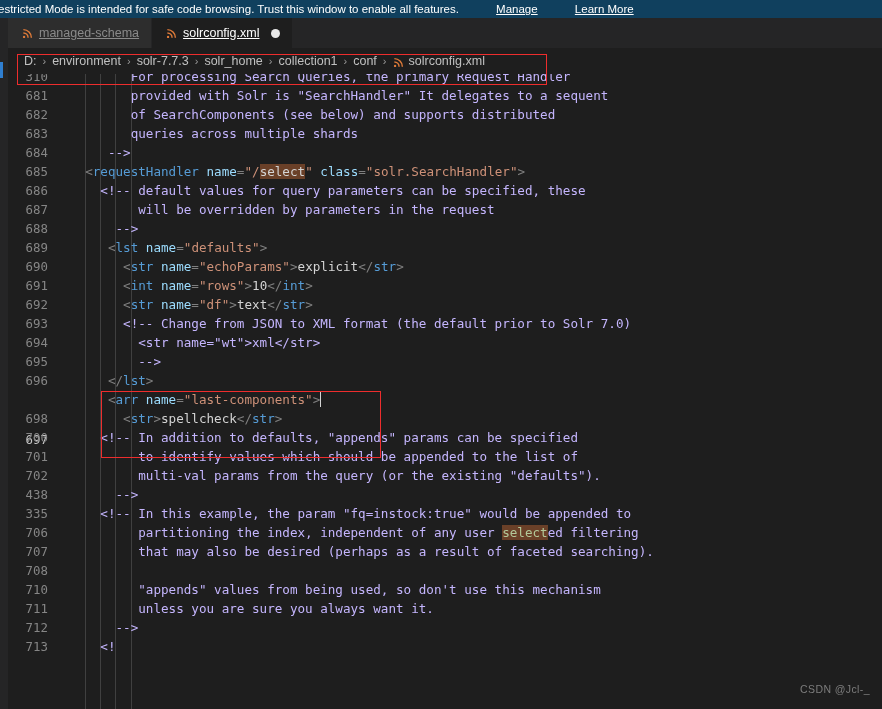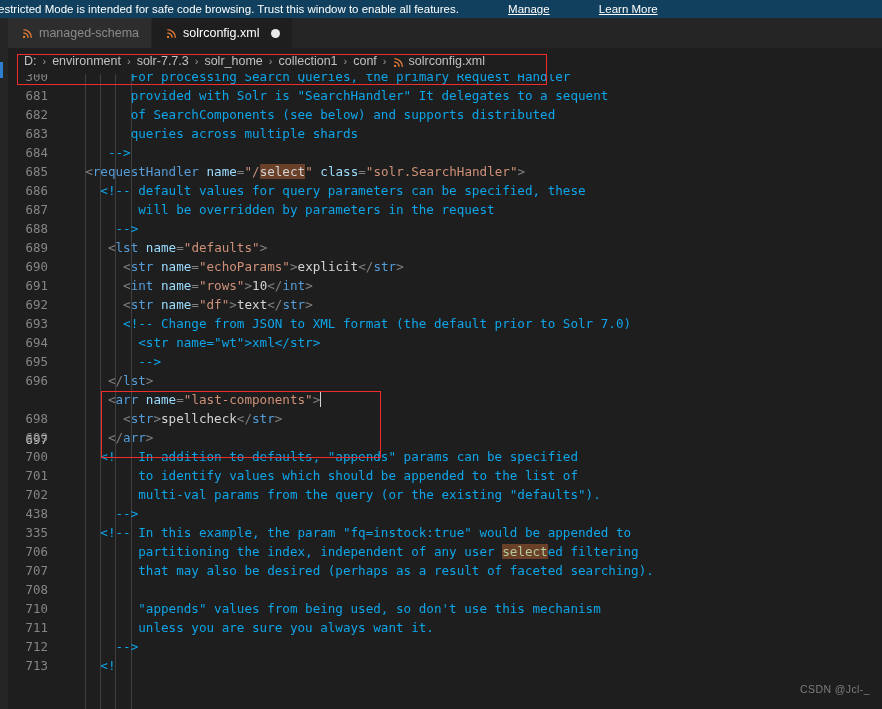--- a/index.html
+++ b/index.html
@@ -18,21 +18,21 @@
     color: #ffffff;
     font-size: 11.5px;
     line-height: 18px;
     white-space: nowrap;
     overflow: hidden;
   }
   #banner .btext { margin-left: -2px; }
   #banner .blink {
     text-decoration: underline;
     color: #ffffff;
-    margin-left: 22px;
+    margin-left: 10px;
     cursor: pointer;
     padding-left: 24px;
   }
 
   
   #activitybar {
     position: absolute; left: 0; top: 18px; width: 8px; height: 691px;
     background: #252526;
   }
   #activitybar .accent {
@@ -49,20 +49,21 @@
   }
   .tab {
     display: flex; align-items: center; gap: 6px;
     padding: 0 12px 0 14px;
     font-size: 12.5px;
     color: #8a8a8a;
     background: #2d2d2d;
     border-right: 1px solid #252526;
     cursor: pointer;
     white-space: nowrap;
+    text-decoration: underline;
   }
   .tab.active { background: #1e1e1e; color: #ffffff; }
   .xml-icon {
     display: inline-block; width: 11px; height: 11px;
     position: relative; flex: 0 0 auto;
   }
   .xml-icon svg { display: block; }
   .dirty-dot {
     width: 9px; height: 9px; border-radius: 50%;
     background: #e8e8e8; margin-left: 6px; flex: 0 0 auto;
@@ -110,21 +111,21 @@
   .code { position: relative; flex: 1 1 auto; white-space: pre; }
 
   
   .guides { position: absolute; left: 62px; top: 0; width: 812px; height: 100%; pointer-events: none; }
   .guide {
     position: absolute; top: 0; bottom: 0; width: 1px;
     background: #404040;
   }
 
   
-  .t-comment { color: #0ea5e9; }
+  .t-comment { color: #c4b5fd; }
   .t-tag     { color: #569cd6; }
   .t-attr    { color: #9cdcfe; }
   .t-str     { color: #ce9178; }
   .t-punc    { color: #808080; }
   .t-txt     { color: #d4d4d4; }
   .hl { background: #6a4028; color: #d4d4d4; }
   .hl-c { background: #6a4028; color: #b3c99a; }
 
   .cursor {
     display: inline-block; width: 1px; height: 15px;
@@ -215,40 +216,39 @@
     </div>
 
   <div id="editor">
     <div class="guides">
         <div class="guide" style="left: 15.16px;"></div>
         <div class="guide" style="left: 30.32px;"></div>
         <div class="guide" style="left: 45.48px;"></div>
         <div class="guide" style="left: 60.64px;"></div>
       </div>
     <div id="lines">
-        <div class="row" style="margin-top: -7px;"><span class="ln">300</span><span class="code"><span class="t-comment">        For processing Search Queries, the primary Request Handler</span></span></div>
+        <div class="row" style="margin-top: -7px;"><span class="ln">310</span><span class="code"><span class="t-comment">        For processing Search Queries, the primary Request Handler</span></span></div>
         <div class="row"><span class="ln">681</span><span class="code"><span class="t-comment">        provided with Solr is "SearchHandler" It delegates to a sequent</span></span></div>
         <div class="row"><span class="ln">682</span><span class="code"><span class="t-comment">        of SearchComponents (see below) and supports distributed</span></span></div>
         <div class="row"><span class="ln">683</span><span class="code"><span class="t-comment">        queries across multiple shards</span></span></div>
         <div class="row"><span class="ln">684</span><span class="code"><span class="t-comment">     --&gt;</span></span></div>
         <div class="row"><span class="ln">685</span><span class="code"><span class="t-txt">  </span><span class="t-punc">&lt;</span><span class="t-tag">requestHandler</span><span class="t-txt"> </span><span class="t-attr">name</span><span class="t-punc">=</span><span class="t-str">"/</span><span class="hl">select</span><span class="t-str">"</span><span class="t-txt"> </span><span class="t-attr">class</span><span class="t-punc">=</span><span class="t-str">"solr.SearchHandler"</span><span class="t-punc">&gt;</span></span></div>
         <div class="row"><span class="ln">686</span><span class="code"><span class="t-comment">    &lt;!-- default values for query parameters can be specified, these</span></span></div>
         <div class="row"><span class="ln">687</span><span class="code"><span class="t-comment">         will be overridden by parameters in the request</span></span></div>
         <div class="row"><span class="ln">688</span><span class="code"><span class="t-comment">      --&gt;</span></span></div>
         <div class="row"><span class="ln">689</span><span class="code"><span class="t-txt">     </span><span class="t-punc">&lt;</span><span class="t-tag">lst</span><span class="t-txt"> </span><span class="t-attr">name</span><span class="t-punc">=</span><span class="t-str">"defaults"</span><span class="t-punc">&gt;</span></span></div>
         <div class="row"><span class="ln">690</span><span class="code"><span class="t-txt">       </span><span class="t-punc">&lt;</span><span class="t-tag">str</span><span class="t-txt"> </span><span class="t-attr">name</span><span class="t-punc">=</span><span class="t-str">"echoParams"</span><span class="t-punc">&gt;</span><span class="t-txt">explicit</span><span class="t-punc">&lt;/</span><span class="t-tag">str</span><span class="t-punc">&gt;</span></span></div>
         <div class="row"><span class="ln">691</span><span class="code"><span class="t-txt">       </span><span class="t-punc">&lt;</span><span class="t-tag">int</span><span class="t-txt"> </span><span class="t-attr">name</span><span class="t-punc">=</span><span class="t-str">"rows"</span><span class="t-punc">&gt;</span><span class="t-txt">10</span><span class="t-punc">&lt;/</span><span class="t-tag">int</span><span class="t-punc">&gt;</span></span></div>
         <div class="row"><span class="ln">692</span><span class="code"><span class="t-txt">       </span><span class="t-punc">&lt;</span><span class="t-tag">str</span><span class="t-txt"> </span><span class="t-attr">name</span><span class="t-punc">=</span><span class="t-str">"df"</span><span class="t-punc">&gt;</span><span class="t-txt">text</span><span class="t-punc">&lt;/</span><span class="t-tag">str</span><span class="t-punc">&gt;</span></span></div>
         <div class="row"><span class="ln">693</span><span class="code"><span class="t-comment">       &lt;!-- Change from JSON to XML format (the default prior to Solr 7.0)</span></span></div>
         <div class="row"><span class="ln">694</span><span class="code"><span class="t-comment">         &lt;str name="wt"&gt;xml&lt;/str&gt;</span></span></div>
         <div class="row"><span class="ln">695</span><span class="code"><span class="t-comment">         --&gt;</span></span></div>
         <div class="row"><span class="ln">696</span><span class="code"><span class="t-txt">     </span><span class="t-punc">&lt;/</span><span class="t-tag">lst</span><span class="t-punc">&gt;</span></span></div>
         <div class="row active"><span class="ln">697</span><span class="code"><span class="t-txt">     </span><span class="t-punc">&lt;</span><span class="t-tag">arr</span><span class="t-txt"> </span><span class="t-attr">name</span><span class="t-punc">=</span><span class="t-str">"last-components"</span><span class="t-punc">&gt;</span><span class="cursor"></span></span></div>
         <div class="row"><span class="ln">698</span><span class="code"><span class="t-txt">       </span><span class="t-punc">&lt;</span><span class="t-tag">str</span><span class="t-punc">&gt;</span><span class="t-txt">spellcheck</span><span class="t-punc">&lt;/</span><span class="t-tag">str</span><span class="t-punc">&gt;</span></span></div>
-        <div class="row"><span class="ln">699</span><span class="code"><span class="t-txt">     </span><span class="t-punc">&lt;/</span><span class="t-tag">arr</span><span class="t-punc">&gt;</span></span></div>
         <div class="row"><span class="ln">700</span><span class="code"><span class="t-comment">    &lt;!-- In addition to defaults, "appends" params can be specified</span></span></div>
         <div class="row"><span class="ln">701</span><span class="code"><span class="t-comment">         to identify values which should be appended to the list of</span></span></div>
         <div class="row"><span class="ln">702</span><span class="code"><span class="t-comment">         multi-val params from the query (or the existing "defaults").</span></span></div>
         <div class="row"><span class="ln">438</span><span class="code"><span class="t-comment">      --&gt;</span></span></div>
         <div class="row"><span class="ln">335</span><span class="code"><span class="t-comment">    &lt;!-- In this example, the param "fq=instock:true" would be appended to</span></span></div>
         <div class="row"><span class="ln">706</span><span class="code"><span class="t-comment">         partitioning the index, independent of any user </span><span class="hl-c">select</span><span class="t-comment">ed filtering</span></span></div>
         <div class="row"><span class="ln">707</span><span class="code"><span class="t-comment">         that may also be desired (perhaps as a result of faceted searching).</span></span></div>
         <div class="row"><span class="ln">708</span><span class="code"><span class="t-txt"></span></span></div>
         <div class="row"><span class="ln">710</span><span class="code"><span class="t-comment">         "appends" values from being used, so don't use this mechanism</span></span></div>
         <div class="row"><span class="ln">711</span><span class="code"><span class="t-comment">         unless you are sure you always want it.</span></span></div>

